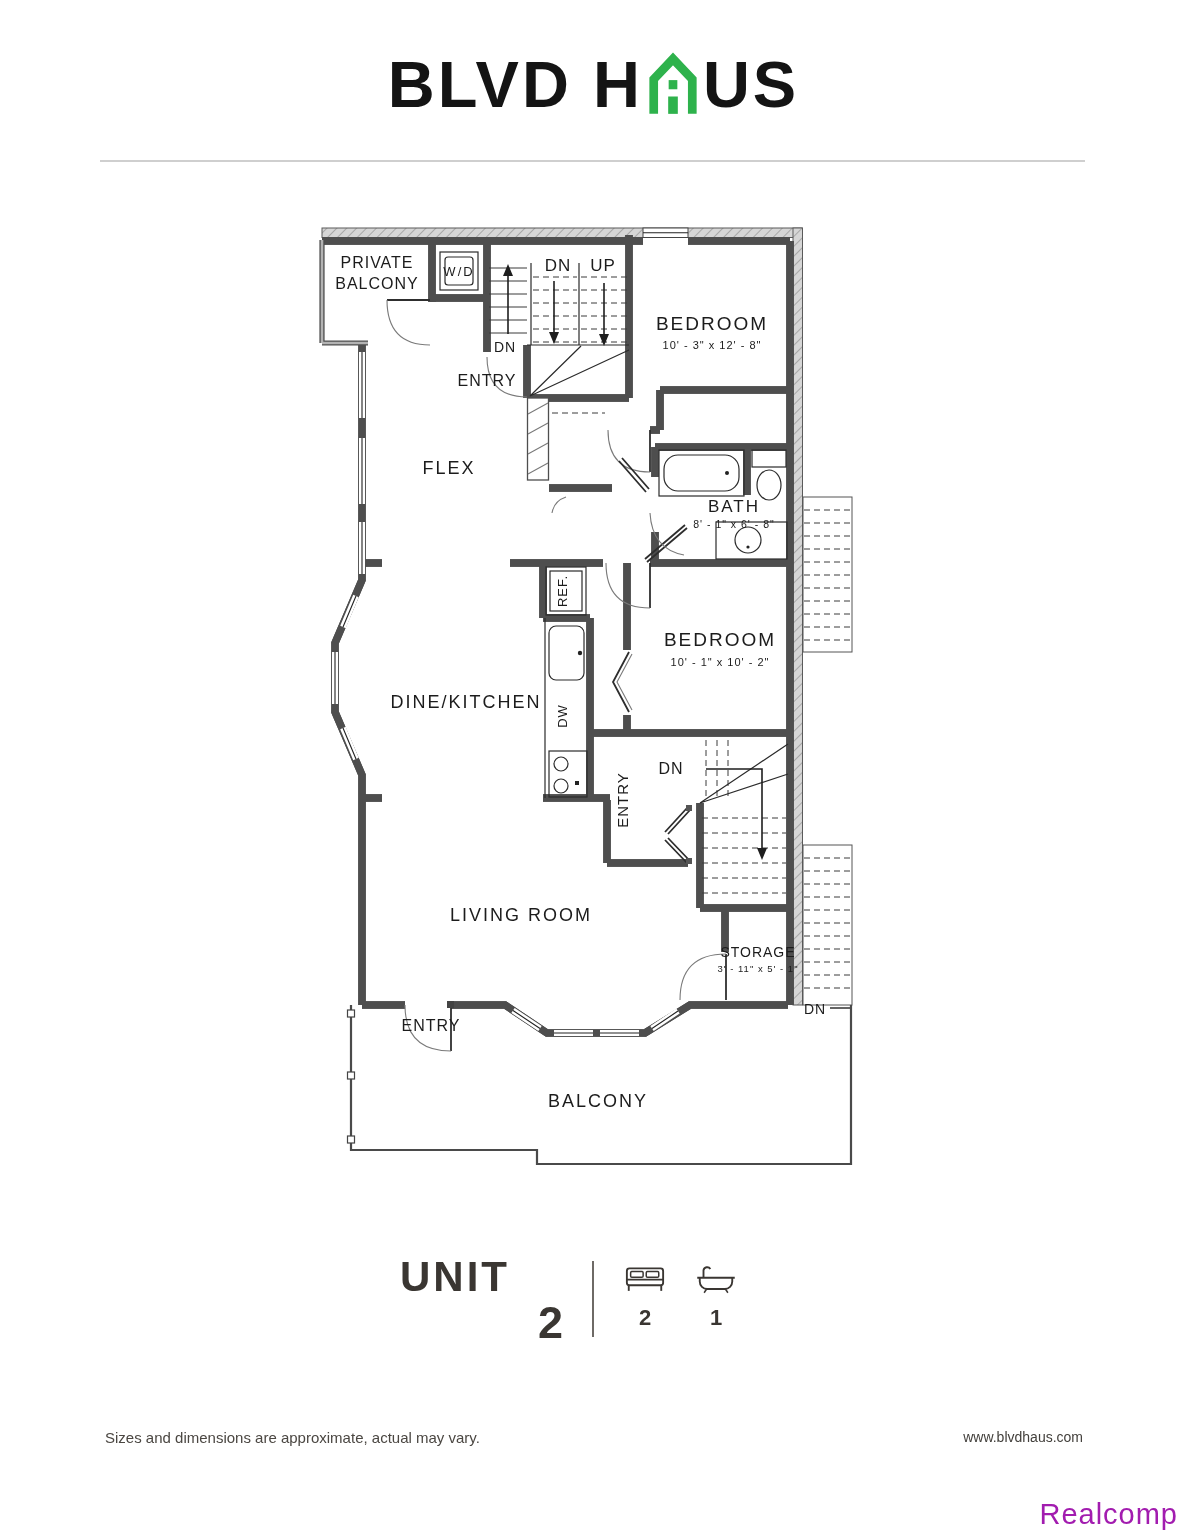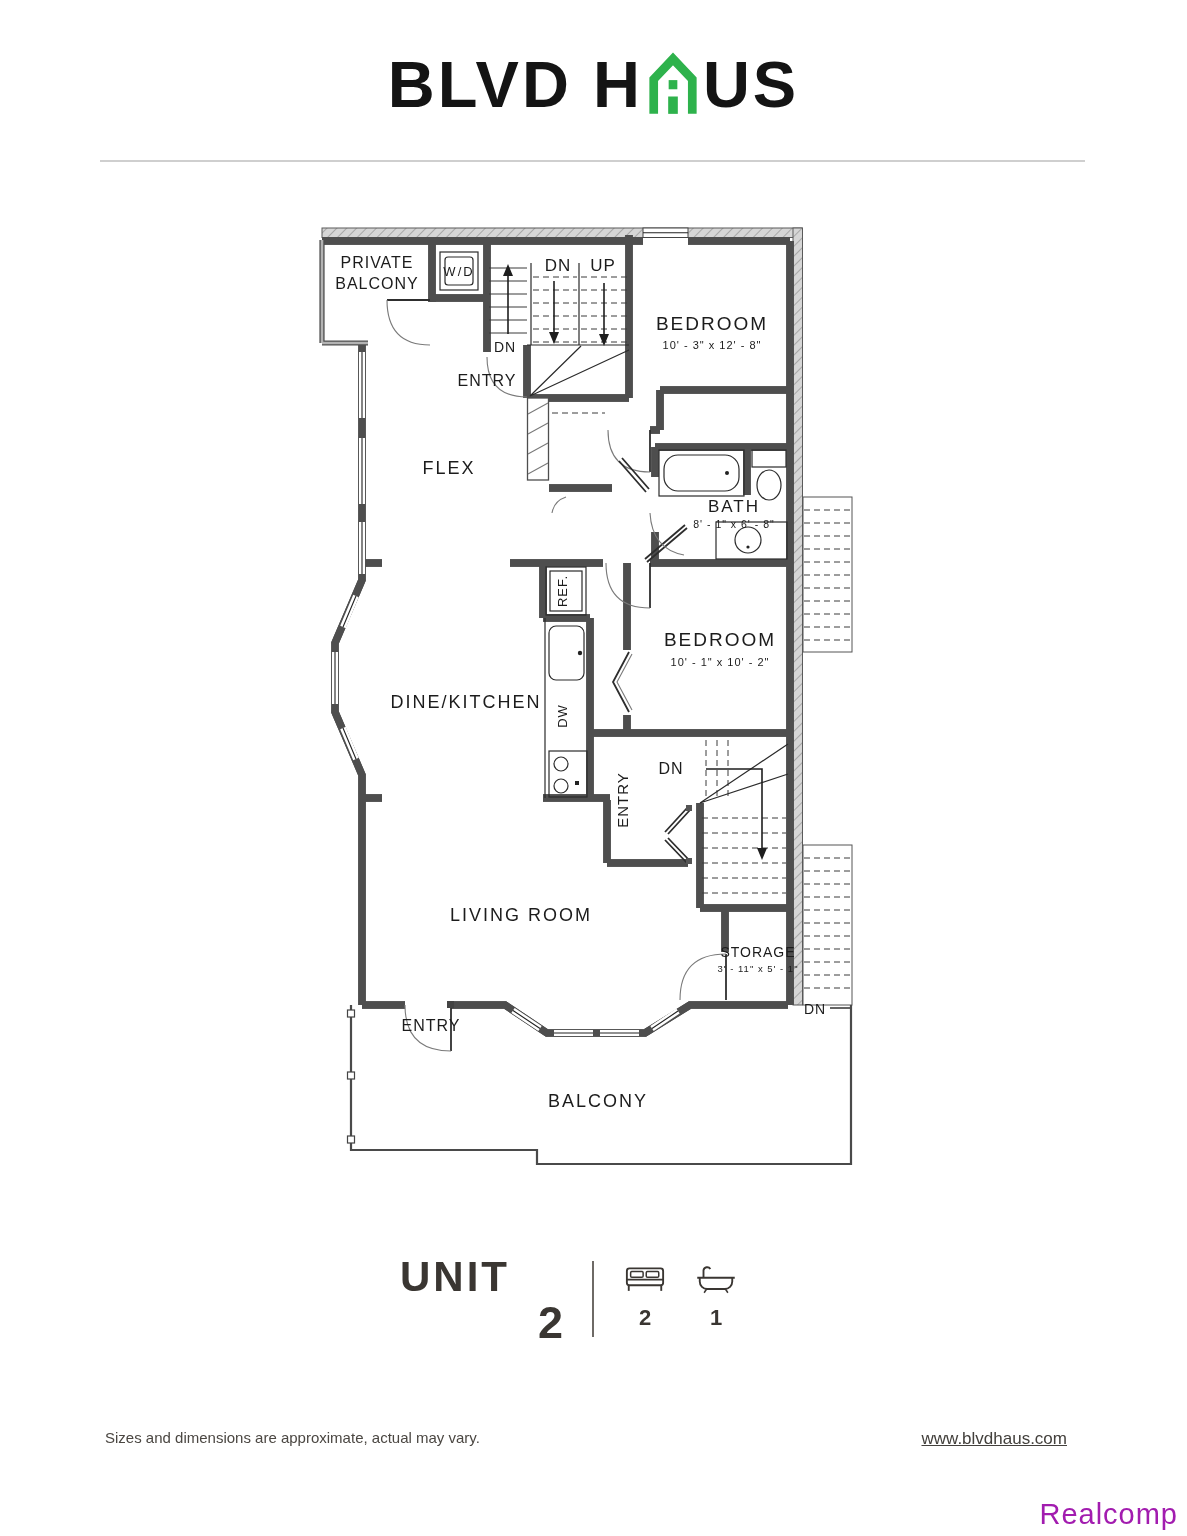--- a/index.html
+++ b/index.html
@@ -32,22 +32,22 @@
   .unit-label{position:absolute;left:400px;top:1256px;width:163px;
               font-size:42px;font-weight:800;color:#3a3632;letter-spacing:3px;line-height:1;}
   .unit-number{position:absolute;left:400px;top:1300px;width:163px;text-align:right;
                font-size:45px;font-weight:800;color:#3a3632;line-height:1;}
   .unit-divider{position:absolute;left:592px;top:1261px;width:2px;height:76px;background:#6e6a66;}
   .stat-icon{position:absolute;width:40px;height:30px;}
   .stat-num{position:absolute;width:40px;text-align:center;font-size:22px;font-weight:700;color:#3a3632;}
 
   
   .disclaimer{position:absolute;left:105px;top:1429px;font-size:15px;color:#4b4742;}
-  .website{position:absolute;right:120px;top:1429px;font-size:17px;color:#43403c;
-           text-decoration:underline;cursor:pointer;}
+  .website{position:absolute;right:104px;top:1429px;font-size:14px;color:#43403c;
+           cursor:pointer;}
   .watermark{position:absolute;right:9px;top:1498px;font-size:29px;color:#a21caf;letter-spacing:1px;}
 </style>
 </head>
 <body>
 
 <div class="logo">
   <span>BLVD H</span>
     <span class="houseicon">
     <svg viewBox="0 0 56 64" width="54" height="62">
       <path d="M8,64 V28 L28,7 L48,28 V64" fill="none" stroke-width="9" stroke-linejoin="miter" stroke="#2eb24c"></path>

